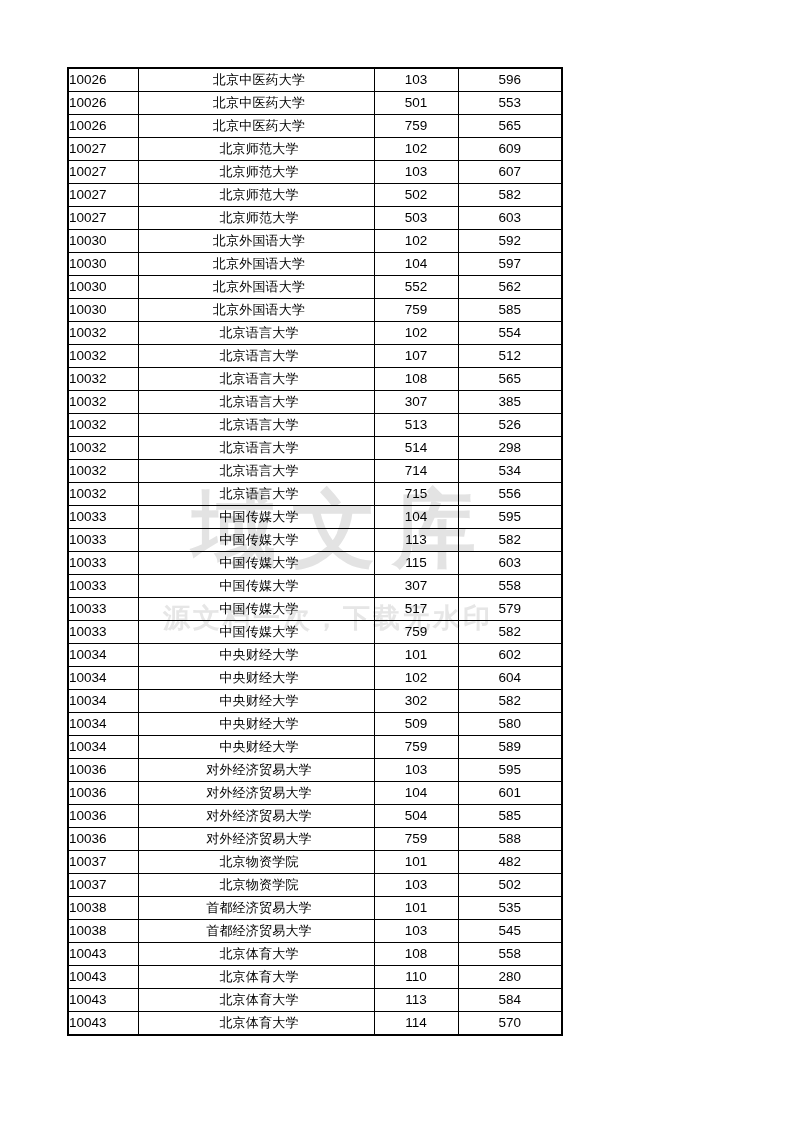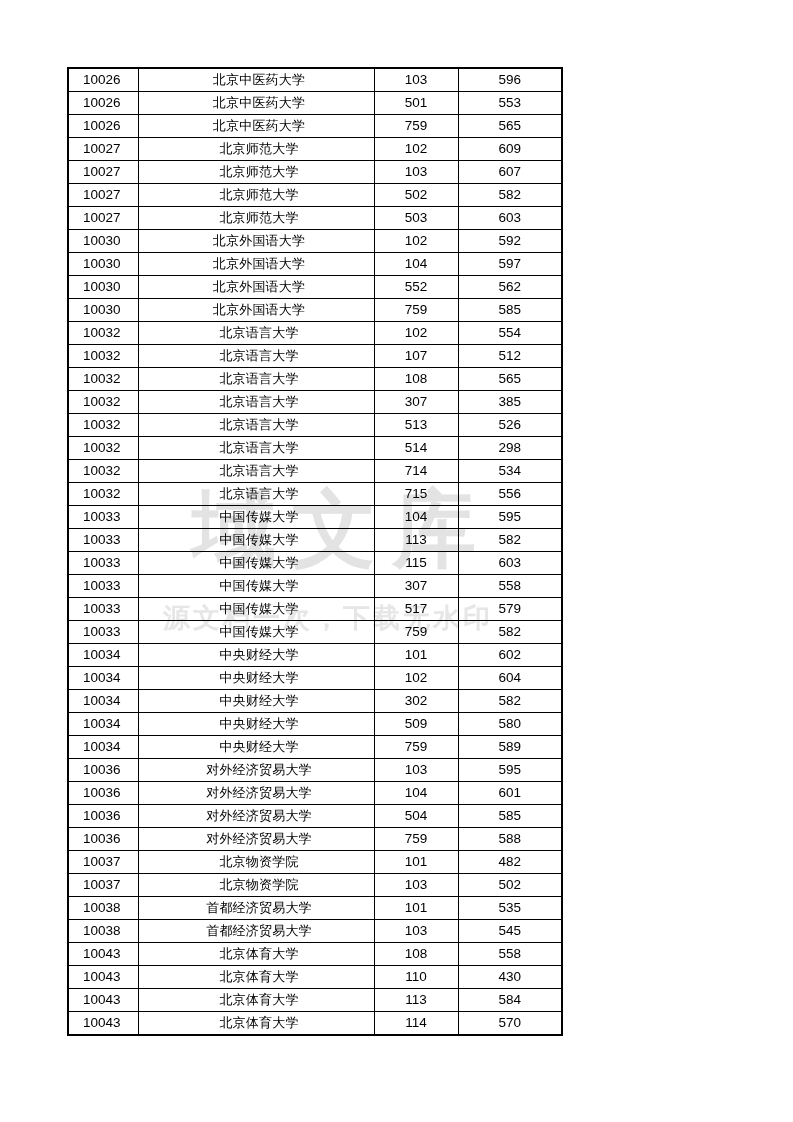--- a/index.html
+++ b/index.html
@@ -97,21 +97,21 @@
     border: 1px solid #000000;
     font-size: 13.5px;
     line-height: 19px;
     color: #000000;
     background: transparent;
     vertical-align: middle;
     overflow: hidden;
     white-space: nowrap;
   }
   #score-table td.code {
-    text-align: center;
+    text-align: left;
     padding-right: 3px;
     font-family: "Liberation Sans", sans-serif;
   }
   #score-table td.name {
     text-align: center;
     font-family: Liberation Sans, sans-serif;
     font-size: 13px;
     letter-spacing: 0.2px;
     padding-left: 6px;
   }
@@ -380,21 +380,21 @@
         <tr>
           <td class="code">10043</td>
           <td class="name">北京体育大学</td>
           <td class="major">108</td>
           <td class="score">558</td>
         </tr>
         <tr>
           <td class="code">10043</td>
           <td class="name">北京体育大学</td>
           <td class="major">110</td>
-          <td class="score">430</td>
+          <td class="score">280</td>
         </tr>
         <tr>
           <td class="code">10043</td>
           <td class="name">北京体育大学</td>
           <td class="major">113</td>
           <td class="score">584</td>
         </tr>
         <tr>
           <td class="code">10043</td>
           <td class="name">北京体育大学</td>

